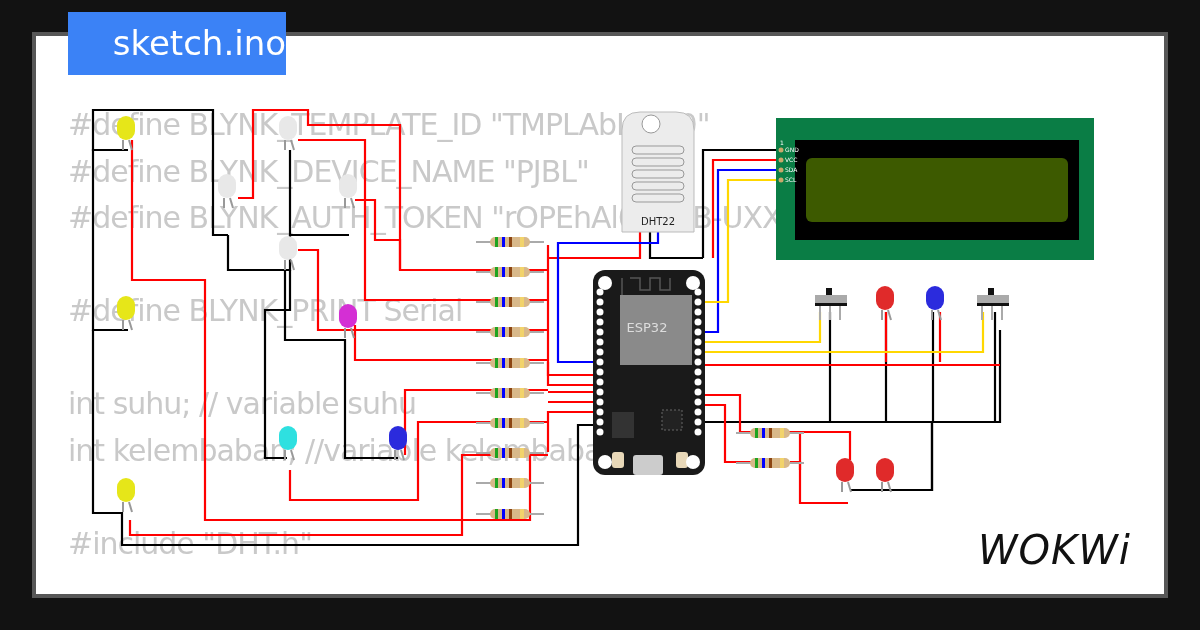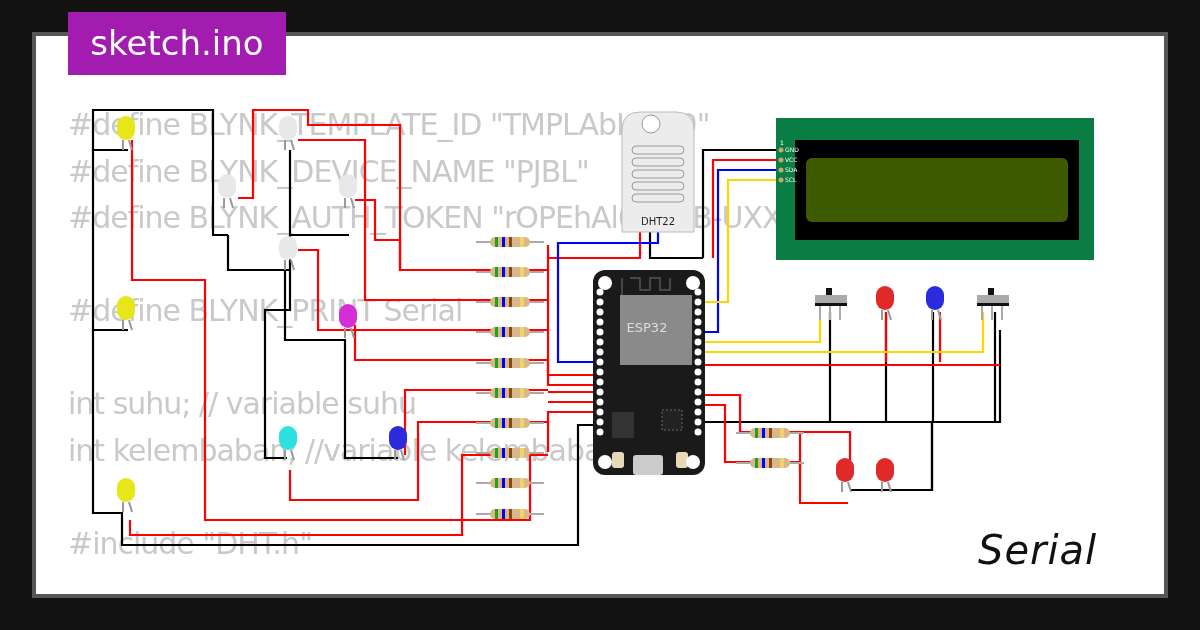--- a/index.html
+++ b/index.html
@@ -1,19 +1,19 @@
 <!DOCTYPE html>
 <html><head>
 <meta charset="utf-8">
 <style>
   html, body { margin:0; padding:0; }
   body { width:1200px; height:630px; background:#121212; position:relative; overflow:hidden; font-family:"DejaVu Sans", sans-serif; }
   .frame { position:absolute; left:32px; top:32px; width:1136px; height:566px; background:#575757; }
   .canvas { position:absolute; left:36px; top:36px; width:1128px; height:558px; background:#ffffff; overflow:hidden; }
-  .tab { position:absolute; left:68px; top:12px; width:218px; height:63px; background:#a21caf; color:#fff; font-family:"DejaVu Sans", sans-serif; font-size:34px; line-height:63px; text-align:center; z-index:5; }
+  .tab { position:absolute; left:68px; top:12px; width:218px; height:63px; background:#3b82f6; color:#fff; font-family:"DejaVu Sans", sans-serif; font-size:34px; line-height:63px; text-align:right; z-index:5; }
   .code { position:absolute; left:32px; top:66px; margin:0; font-family:"DejaVu Sans", sans-serif; font-size:30px; line-height:46.5px; color:#c9c9c9; white-space:pre; letter-spacing:-1px; }
   svg.circuit { position:absolute; left:0; top:0; width:1200px; height:630px; z-index:2; }
   .logo { position:absolute; left:978px; top:527px; font-family:"DejaVu Sans", sans-serif; font-size:40px; color:#111; letter-spacing:1px; z-index:3; font-style:italic; }
 </style>
 </head>
 <body>
 
 <div class="frame"></div>
 <div class="canvas">
   <pre class="code"><span>#define BLYNK_TEMPLATE_ID "TMPLAbLtp20"</span>
@@ -274,13 +274,13 @@
         <circle cx="781" cy="160" r="2.5" fill="#c8a86b"></circle>
         <text x="785" y="162">VCC</text>
         <circle cx="781" cy="170" r="2.5" fill="#c8a86b"></circle>
         <text x="785" y="172">SDA</text>
         <circle cx="781" cy="180" r="2.5" fill="#c8a86b"></circle>
         <text x="785" y="182">SCL</text>
       </g>
   </g>
 </svg>
 
-<div class="logo">Serial</div>
+<div class="logo">WOKWi</div>
 
 </body></html>

